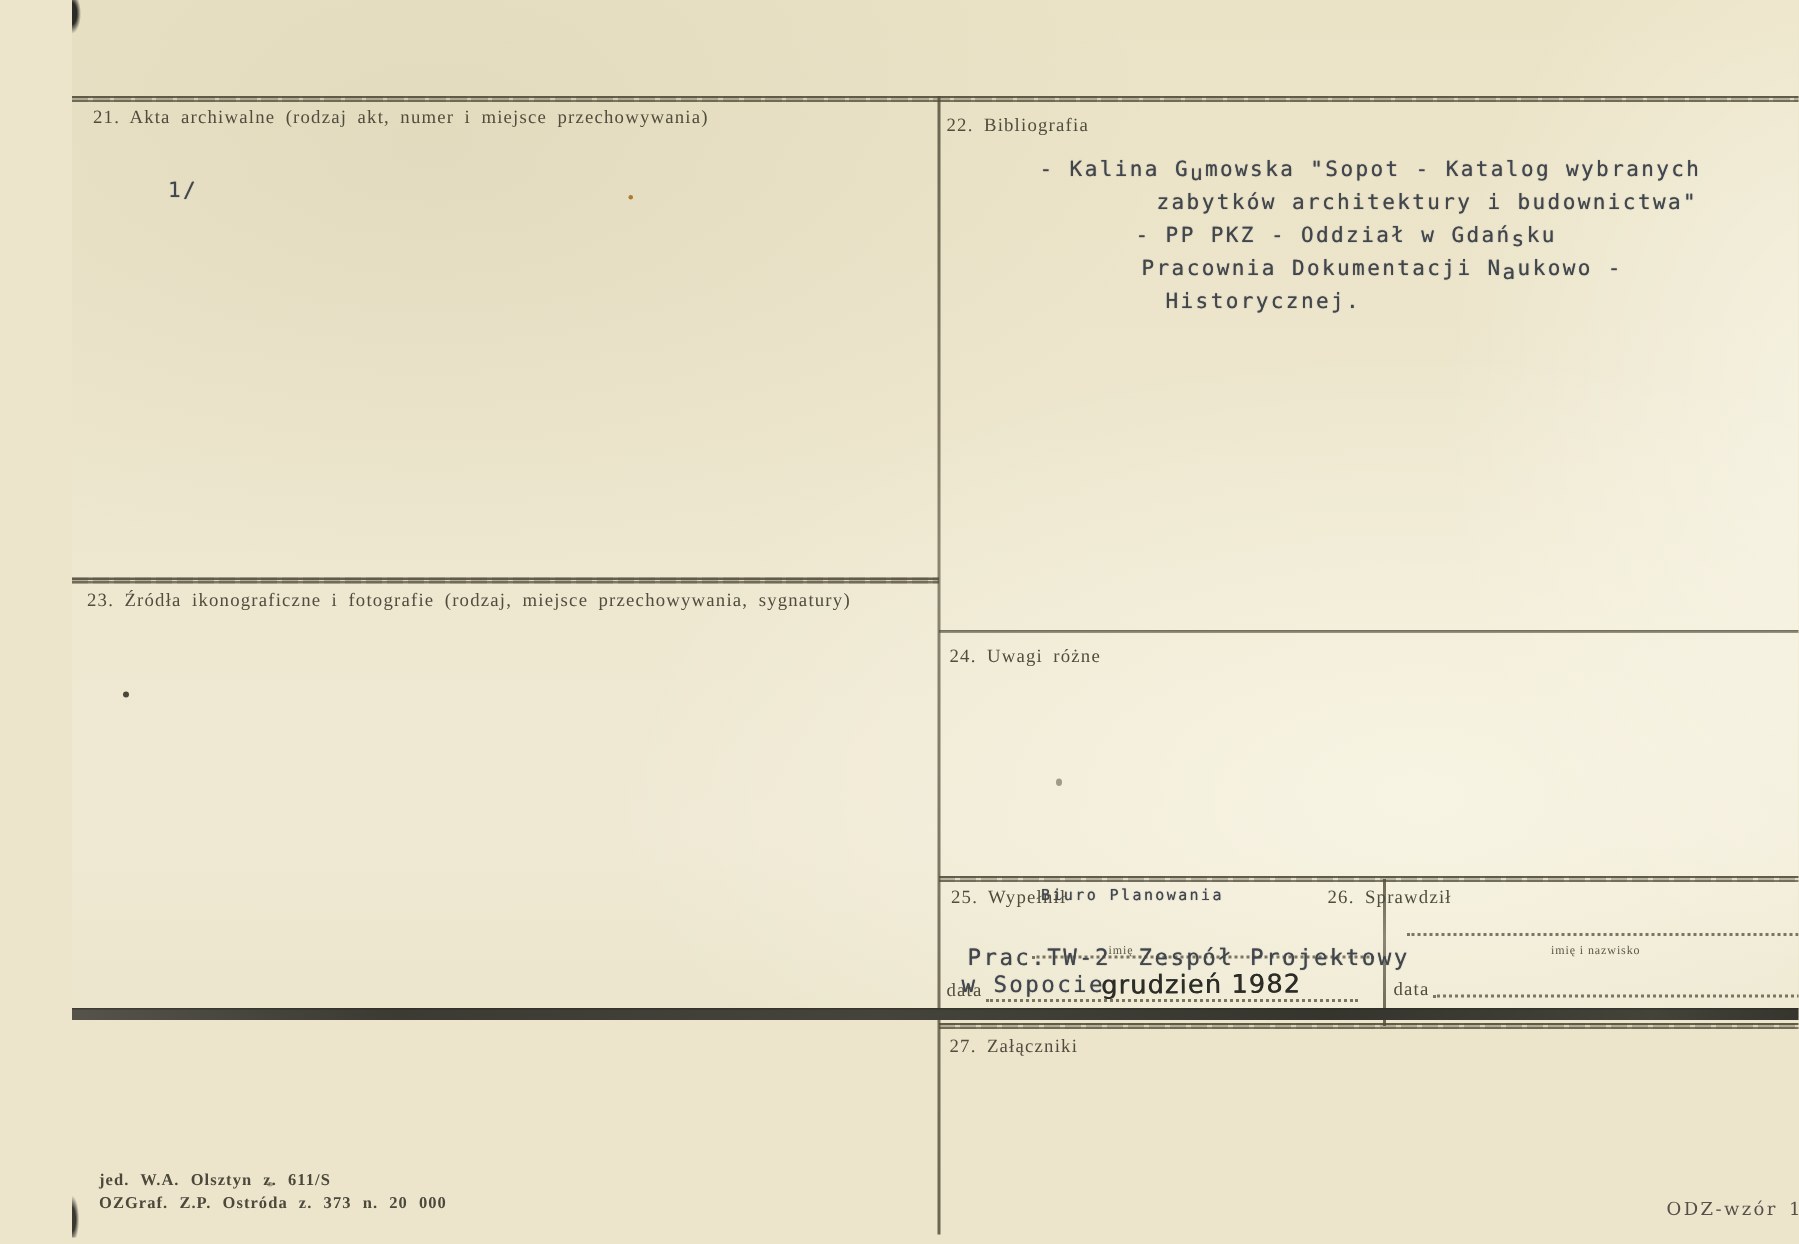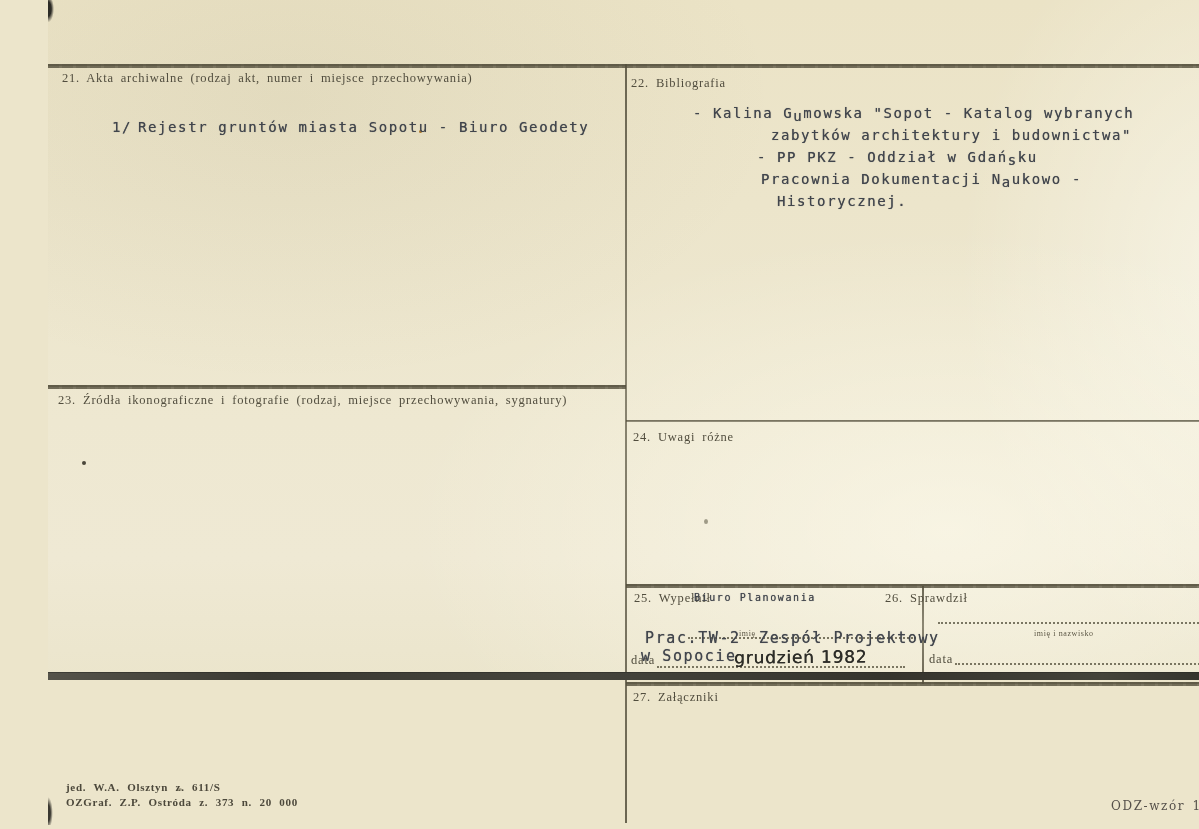--- a/index.html
+++ b/index.html
@@ -129,21 +129,20 @@
   <div class="hline" style="left:0; top:64px; width:1172px;"></div>
   <div class="hline" style="left:0; top:385px; width:578px;"></div>
   <div class="hline thin" style="left:578px; top:420px; width:594px;"></div>
   <div class="hline" style="left:578px; top:584px; width:592px;"></div>
   <div class="hline" style="left:578px; top:682px; width:594px;"></div>
   <div class="vline" style="left:577px; top:64px; height:759px;"></div>
   <div class="vline" style="left:874px; top:586px; height:98px;"></div>
 
   <div class="plabel" style="left:14px; top:71px;">21. Akta archiwalne (rodzaj akt, numer i miejsce przechowywania)</div>
   <div class="typed" style="left:64px; top:116px;">1/</div>
-  <div class="typed" style="left:90px; top:116px;">Rejestr gruntów miasta Sopotu - Biuro Geodety</div>
 
   <div class="plabel" style="left:583px; top:76px;">22. Bibliografia</div>
   <div class="typed" style="left:645px; top:102px;"><span>- Kalina G</span><span class="low">u</span><span>mowska "Sopot - Katalog wybranych</span></div>
   <div class="typed" style="left:723px; top:124px;">zabytków architektury i budownictwa"</div>
   <div class="typed" style="left:709px; top:146px;"><span>- PP PKZ - Oddział w Gdań</span><span class="low">s</span><span>ku</span></div>
   <div class="typed" style="left:713px; top:168px;"><span>Pracownia Dokumentacji N</span><span class="low">a</span><span>ukowo -</span></div>
   <div class="typed" style="left:713px; top:190px;padding-left:16px;">Historycznej.</div>
 
   <div class="plabel" style="left:10px; top:393px;">23. Źródła ikonograficzne i fotografie (rodzaj, miejsce przechowywania, sygnatury)</div>
 

